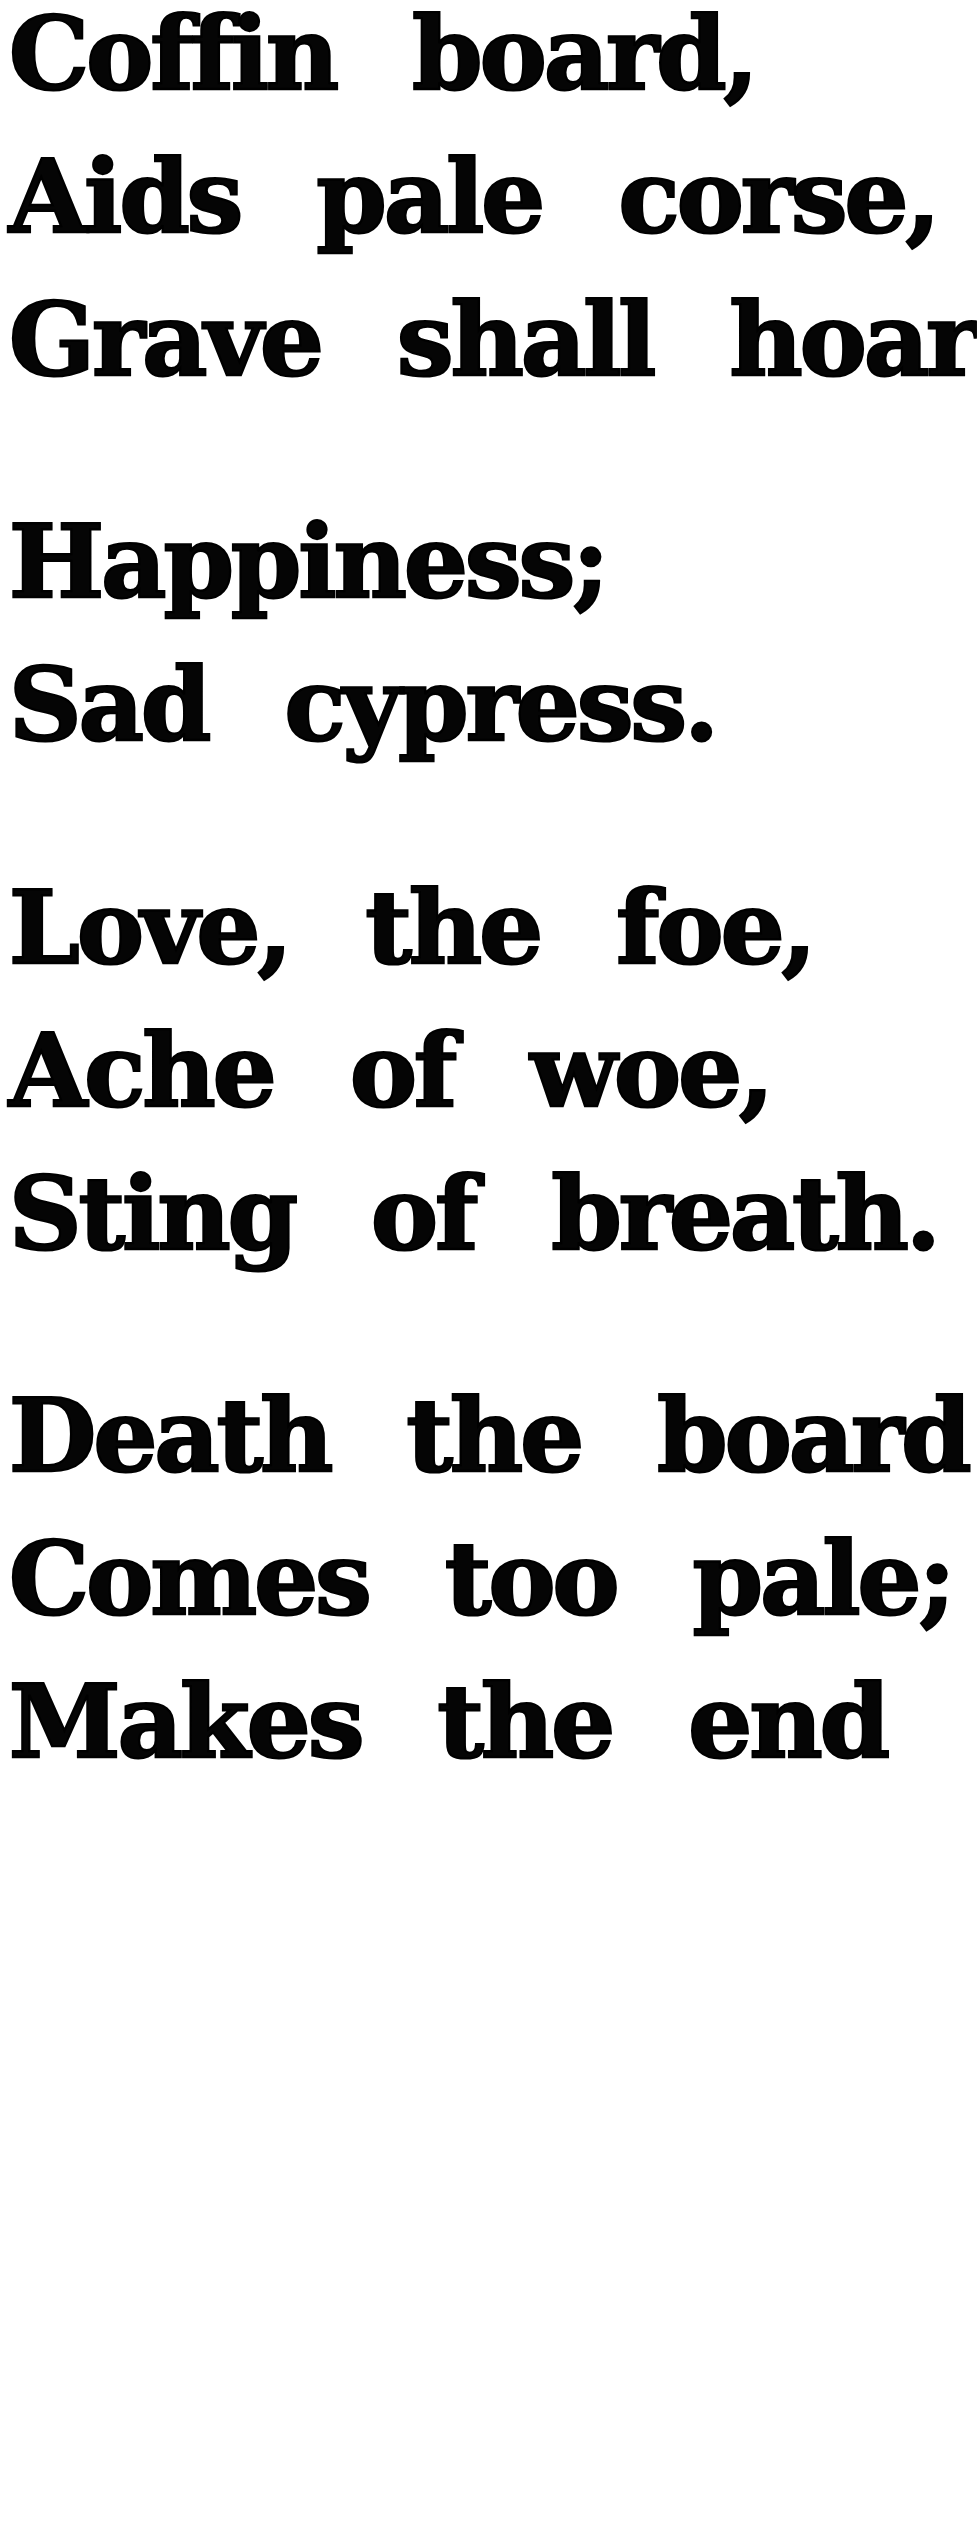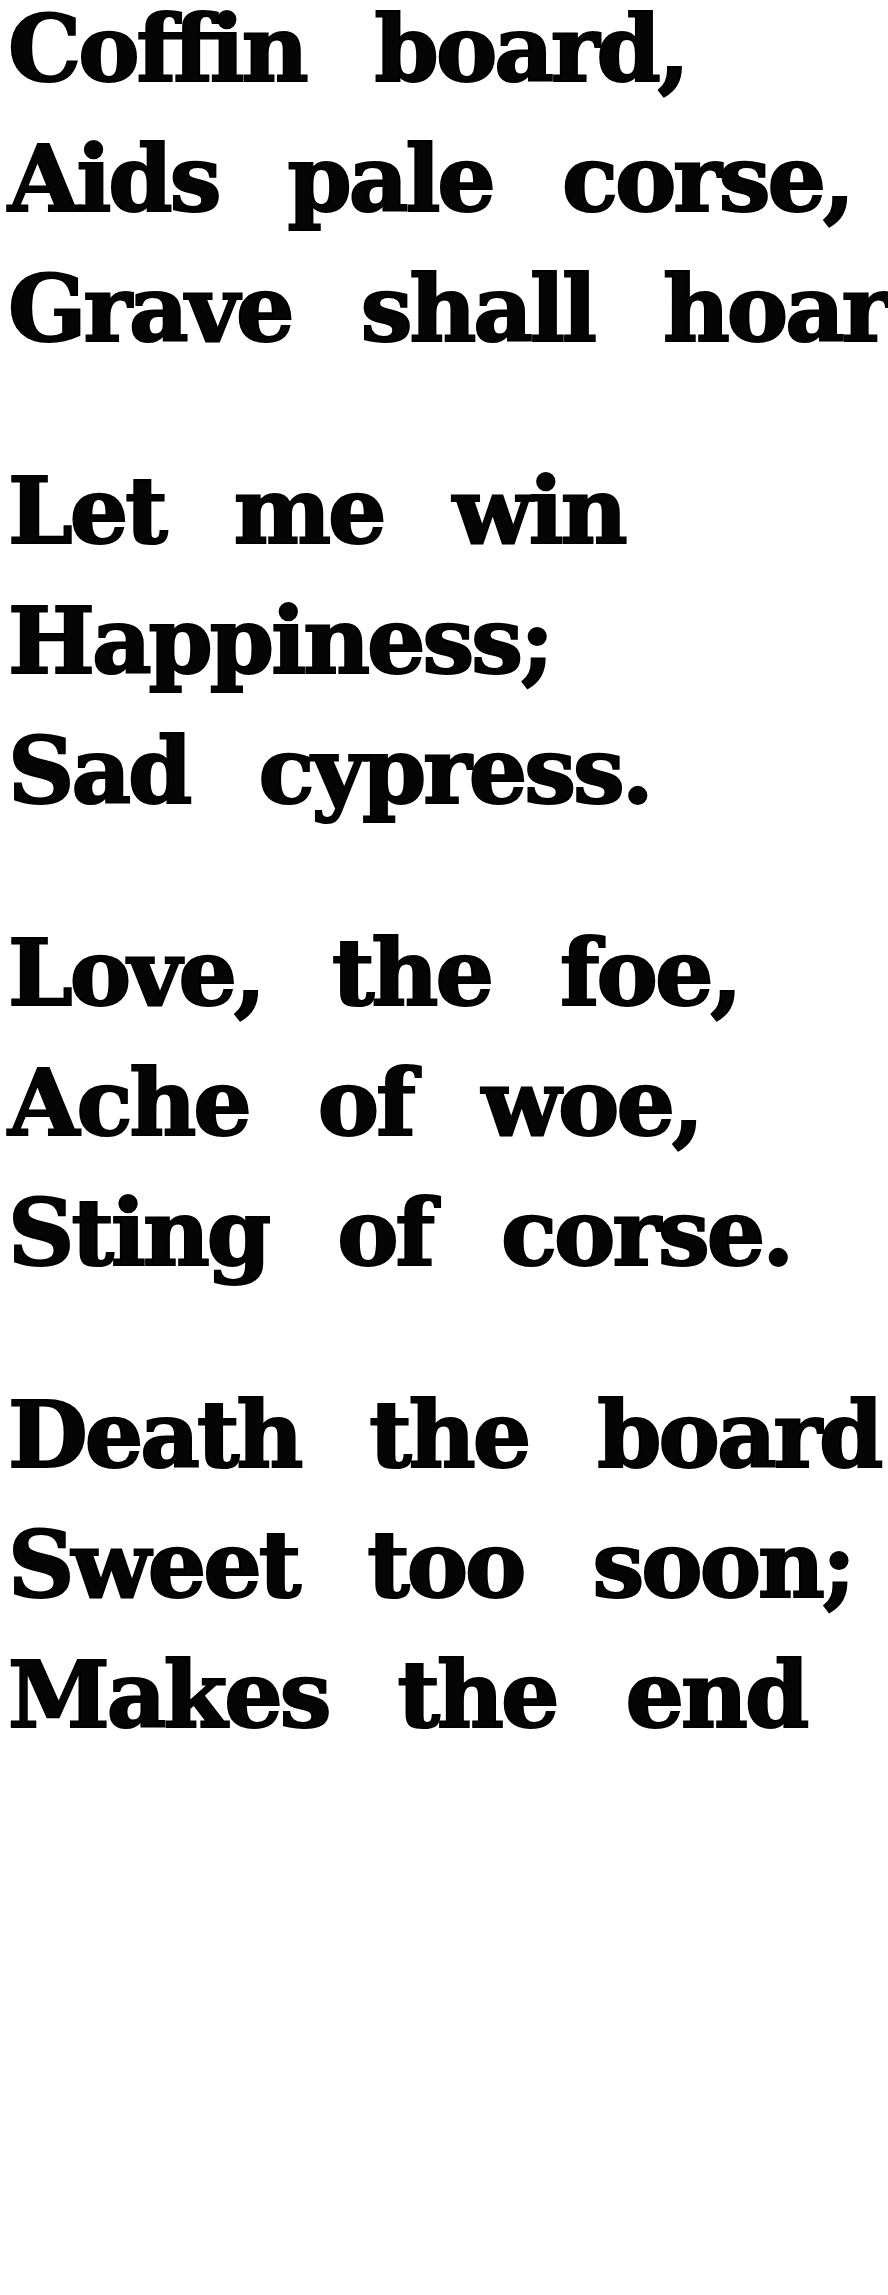--- a/index.html
+++ b/index.html
@@ -39,27 +39,26 @@
 </head>
 <body>
 
 <div class="poem">
   <div class="stanza">
     <div class="poem-line">Coffin board,</div>
     <div class="poem-line">Aids pale corse,</div>
     <div class="poem-line">Grave shall hoard</div>
   </div>
   <div class="stanza">
-    <div class="poem-line">Let me win</div>
     <div class="poem-line">Happiness;</div>
     <div class="poem-line">Sad cypress.</div>
   </div>
   <div class="stanza">
     <div class="poem-line">Love, the foe,</div>
     <div class="poem-line">Ache of woe,</div>
-    <div class="poem-line">Sting of corse.</div>
+    <div class="poem-line">Sting of breath.</div>
   </div>
   <div class="stanza">
     <div class="poem-line">Death the board</div>
-    <div class="poem-line">Sweet too soon;</div>
+    <div class="poem-line">Comes too pale;</div>
     <div class="poem-line">Makes the end</div>
   </div>
 </div>
 
 </body></html>

